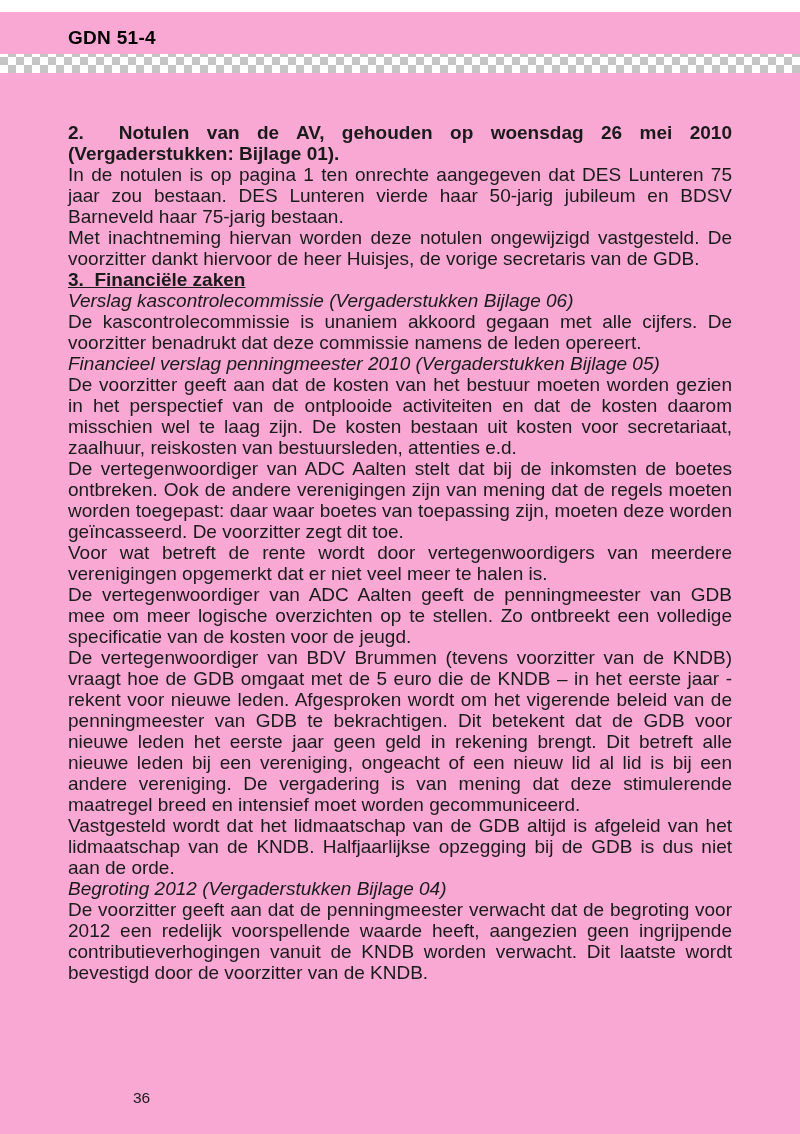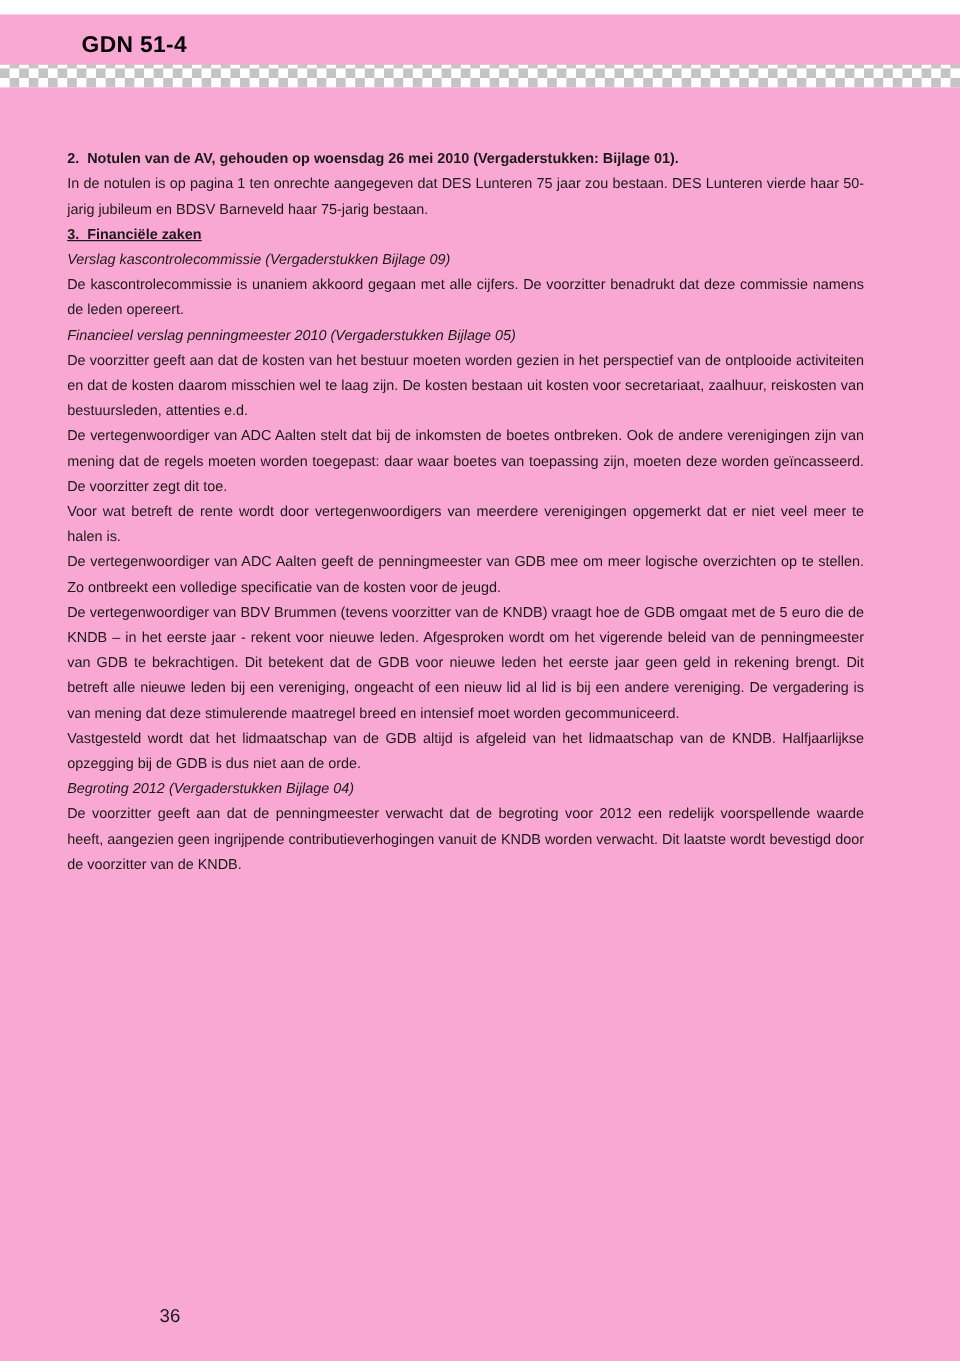--- a/index.html
+++ b/index.html
@@ -13,22 +13,22 @@
     font-size:19px; font-weight:bold; color:#000; letter-spacing:0.3px;
     white-space:nowrap;
   }
   .band-top {
     position:absolute; left:0; top:42px; width:800px; height:19px;
     background-image: conic-gradient(#c4c4c4 25%, #ffffff 0 50%, #c4c4c4 0 75%, #ffffff 0);
     background-size:16px 16px;
     background-position:0 -5px;
   }
   .content {
-    position:absolute; left:56px; top:110px; width:664px;
-    font-size:12px; line-height:21px;
+    position:absolute; left:68px; top:110px; width:664px;
+    font-size:19px; line-height:21px;
     text-align:justify; text-justify:inter-word;
   }
   .content p { margin:0; }
   .h { font-weight:bold; }
   .i { font-style:italic; }
   .mb16 { margin-bottom:16px; }
   .mt12 { margin-top:12px;text-decoration:underline; }
   .mt14 { margin-top:14px; }
   .mt18 { margin-top:18px;font-style:italic; }
   .mt20 { margin-top:20px; }
@@ -49,22 +49,23 @@
 
 <div class="page">
 
   <div class="doc-code">GDN 51-4</div>
 
   <div class="band-top"></div>
 
   <div class="content">
     <p class="h mb16">2.&nbsp; Notulen van de AV, gehouden op woensdag 26 mei 2010 (Vergaderstukken: Bijlage 01).</p>
     <p>In de notulen is op pagina 1 ten onrechte aangegeven dat DES Lunteren 75 jaar zou bestaan. DES Lunteren vierde haar 50-jarig jubileum en BDSV Barneveld haar 75-jarig bestaan.</p>
+    <p>Met inachtneming hiervan worden deze notulen ongewijzigd vastgesteld. De voorzitter dankt hiervoor de heer Huisjes, de vorige secretaris van de GDB.</p>
     <p class="h mt12">3.&nbsp; Financiële zaken</p>
-    <p class="i mt20">Verslag kascontrolecommissie (Vergaderstukken Bijlage 09)</p>
+    <p class="i mt20">Verslag kascontrolecommissie (Vergaderstukken Bijlage 06)</p>
     <p>De kascontrolecommissie is unaniem akkoord gegaan met alle cijfers. De voorzitter benadrukt dat deze commissie namens de leden opereert.</p>
     <p class="i mt14">Financieel verslag penningmeester 2010 (Vergaderstukken Bijlage 05)</p>
     <p>De voorzitter geeft aan dat de kosten van het bestuur moeten worden gezien in het perspectief van de ontplooide activiteiten en dat de kosten daarom misschien wel te laag zijn. De kosten bestaan uit kosten voor secretariaat, zaalhuur, reiskosten van bestuursleden, attenties e.d.</p>
     <p>De vertegenwoordiger van ADC Aalten stelt dat bij de inkomsten de boetes ontbreken. Ook de andere verenigingen zijn van mening dat de regels moeten worden toegepast: daar waar boetes van toepassing zijn, moeten deze worden geïncasseerd. De voorzitter zegt dit toe.</p>
     <p>Voor wat betreft de rente wordt door vertegenwoordigers van meerdere verenigingen opgemerkt dat er niet veel meer te halen is.</p>
     <p>De vertegenwoordiger van ADC Aalten geeft de penningmeester van GDB mee om meer logische overzichten op te stellen. Zo ontbreekt een volledige specificatie van de kosten voor de jeugd.</p>
     <p>De vertegenwoordiger van BDV Brummen (tevens voorzitter van de KNDB) vraagt hoe de GDB omgaat met de 5 euro die de KNDB – in het eerste jaar - rekent voor nieuwe leden. Afgesproken wordt om het vigerende beleid van de penningmeester van GDB te bekrachtigen. Dit betekent dat de GDB voor nieuwe leden het eerste jaar geen geld in rekening brengt. Dit betreft alle nieuwe leden bij een vereniging, ongeacht of een nieuw lid al lid is bij een andere vereniging. De vergadering is van mening dat deze stimulerende maatregel breed en intensief moet worden gecommuniceerd.</p>
     <p>Vastgesteld wordt dat het lidmaatschap van de GDB altijd is afgeleid van het lidmaatschap van de KNDB. Halfjaarlijkse opzegging bij de GDB is dus niet aan de orde.</p>
     <p class="i mt18">Begroting 2012 (Vergaderstukken Bijlage 04)</p>
     <p>De voorzitter geeft aan dat de penningmeester verwacht dat de begroting voor 2012 een redelijk voorspellende waarde heeft, aangezien geen ingrijpende contributieverhogingen vanuit de KNDB worden verwacht. Dit laatste wordt bevestigd door de voorzitter van de KNDB.</p>

